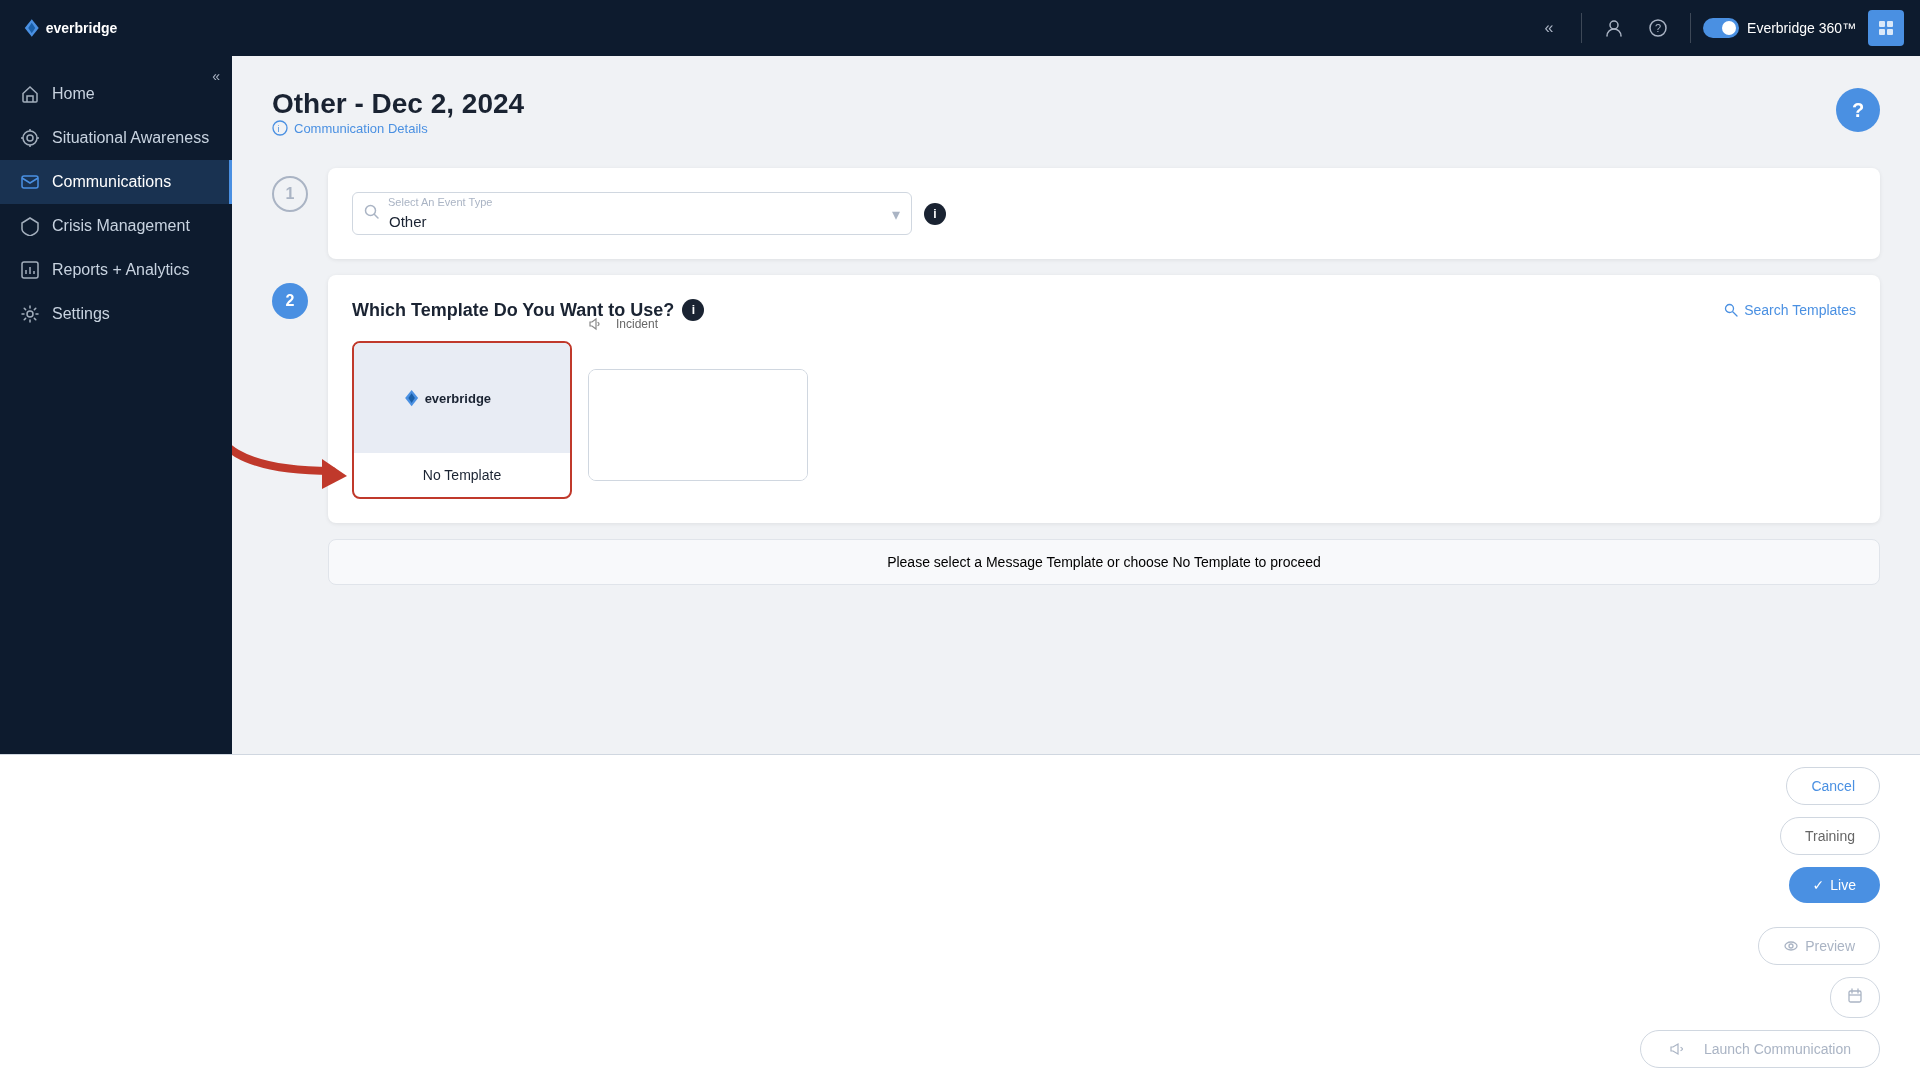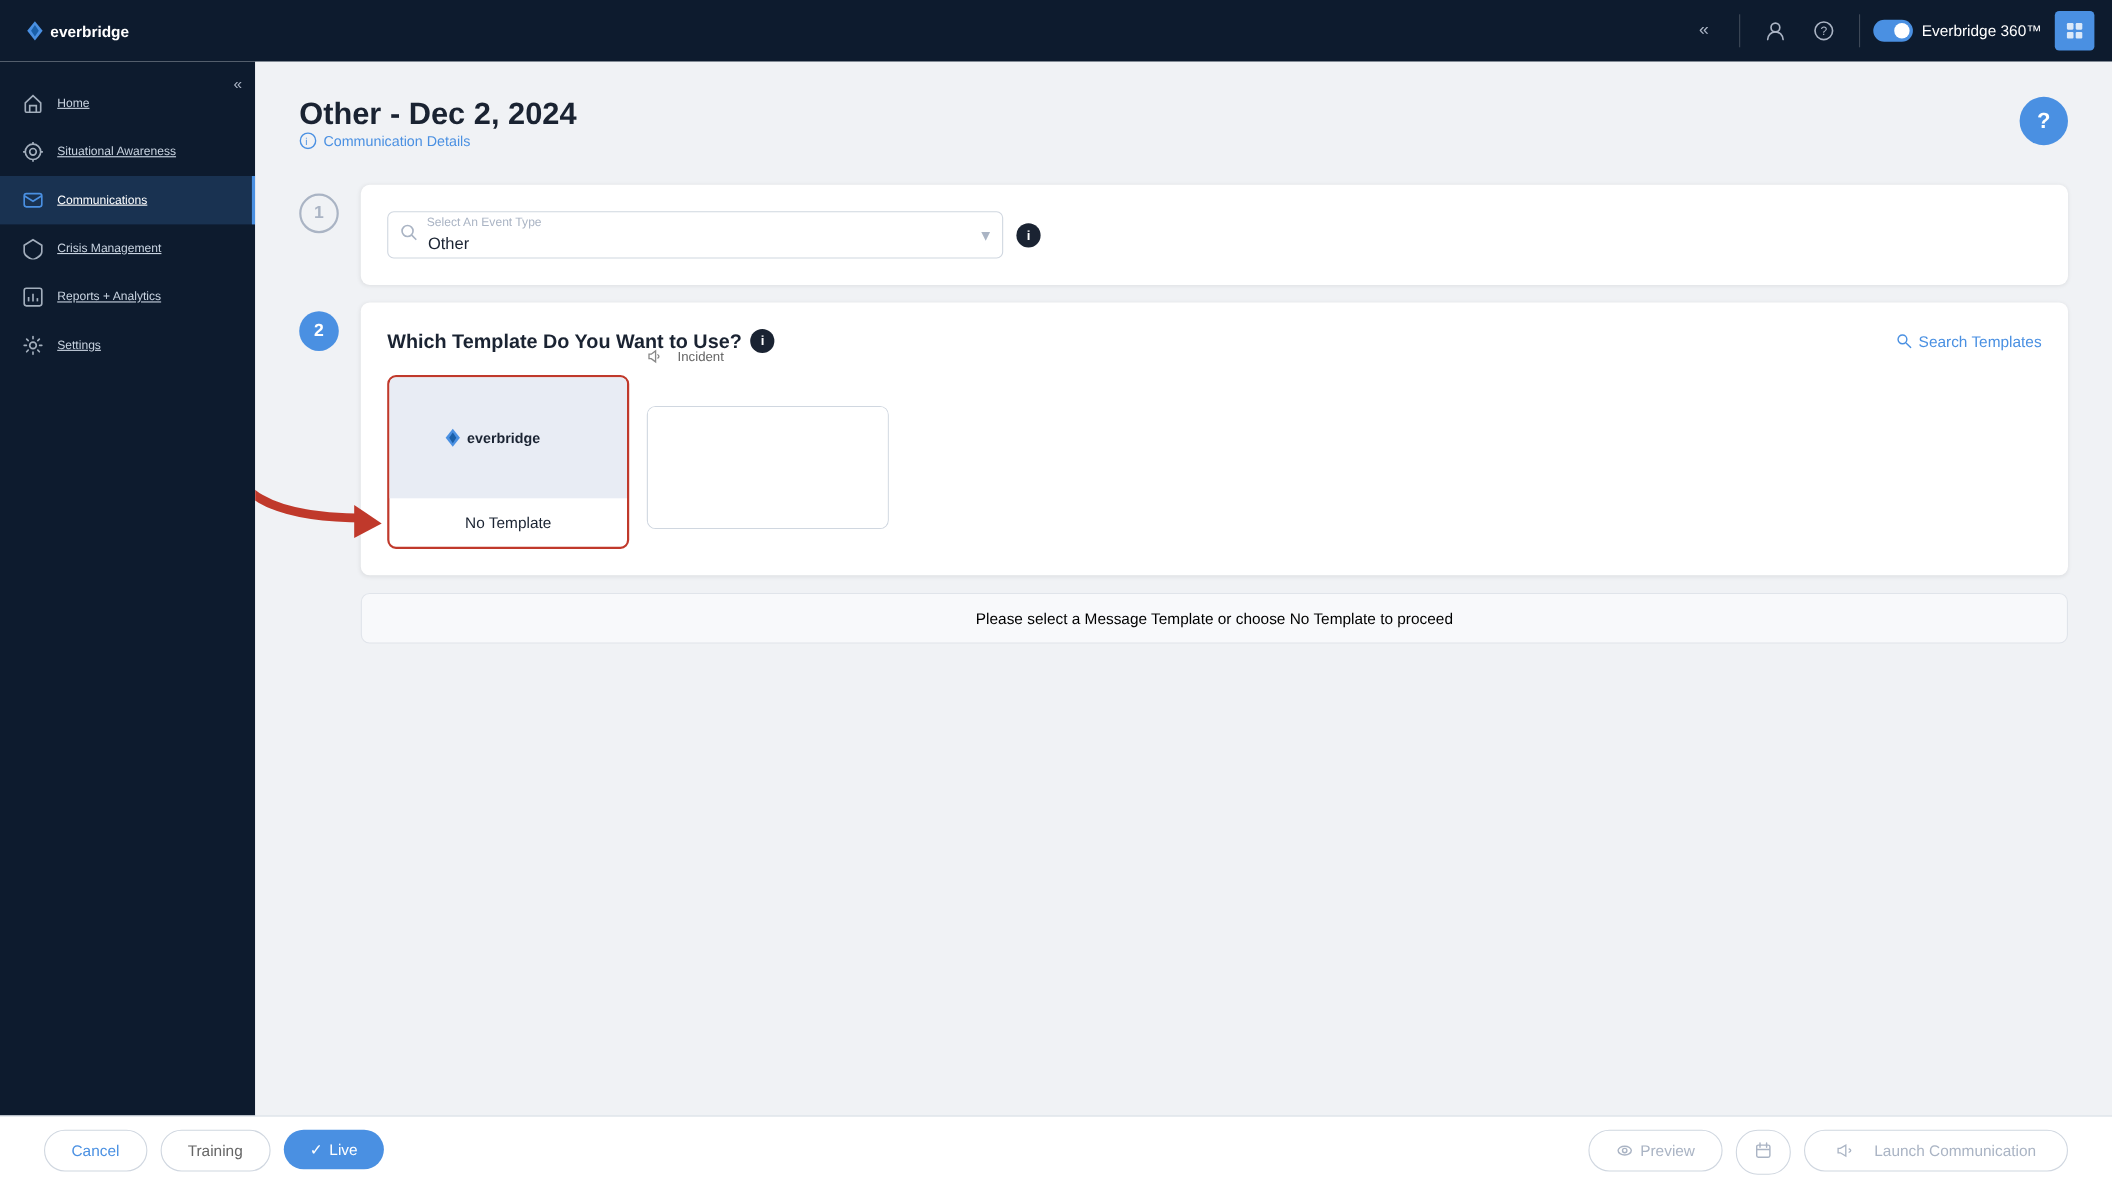--- a/index.html
+++ b/index.html
@@ -106,25 +106,24 @@
     .sidebar-nav {
       padding: 16px 0;
       flex: 1;
     }
     .nav-item {
       display: flex;
       align-items: center;
       gap: 12px;
       padding: 12px 20px;
       cursor: pointer;
-      font-size: 11px;
+      font-size: 16px;
       color: #c8d3e0;
       transition: background 0.15s;
       position: relative;
-      text-decoration: underline;
     }
     .nav-item.active {
       background: rgba(74, 144, 226, 0.2);
       color: #fff;
     }
     .nav-item.active::right {
       content: '';
       position: absolute;
       right: 0;
       top: 0;
@@ -365,23 +364,24 @@
       position: relative;
       padding-top: 28px;
     }
 
     
     .bottom-bar {
       background: white;
       border-top: 1px solid #d0d7e0;
       padding: 12px 40px;
       display: flex;
-      align-items: flex-start;
+      align-items: flex-end;
       gap: 12px;
       flex-shrink: 0;
+      flex-direction: column;
     }
     .btn-cancel {
       padding: 10px 24px;
       border: 1px solid #d0d7e0;
       border-radius: 20px;
       background: white;
       color: #4a90e2;
       font-size: 14px;
       cursor: pointer;
     }

